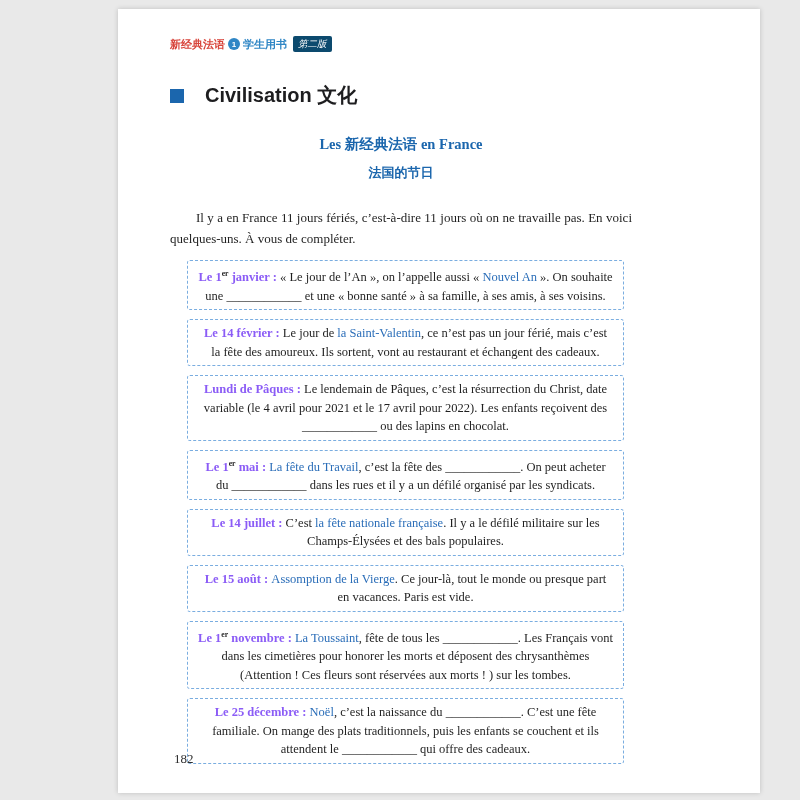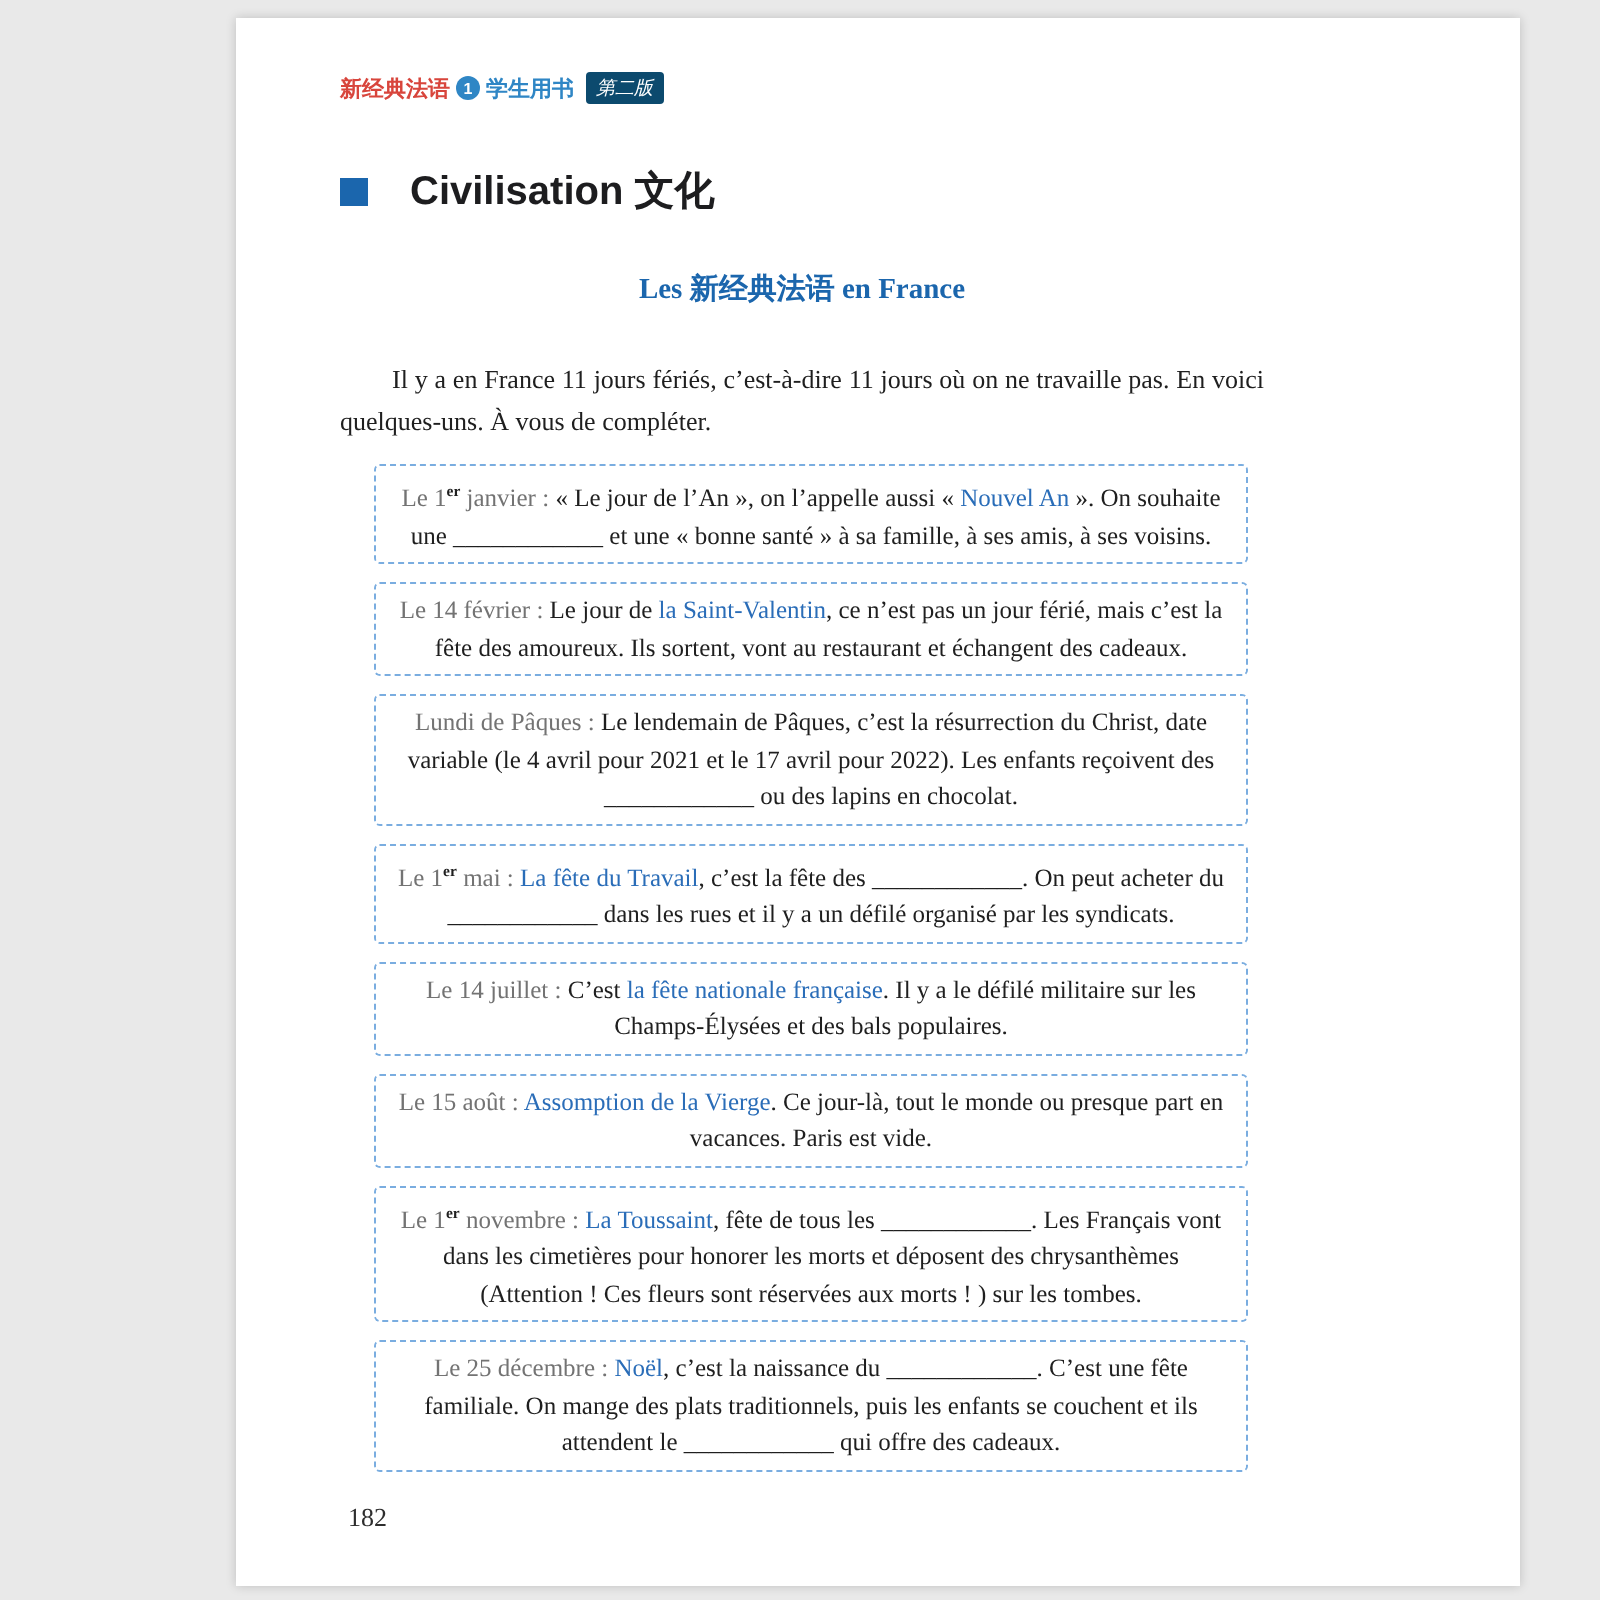--- a/index.html
+++ b/index.html
@@ -79,21 +79,21 @@
     border: 1.5px dashed #7aade0;
     border-radius: 3px;
     padding: 4px 10px;
     margin-bottom: 9px;
     background: #fff;
   }
   .fbox-text {
     font-size: 12.5px; line-height: 18.5px;
     text-align: center; color: #1f1f1f;
   }
-  .seg-label { font-weight: normal; color: #737373; }
+  .seg-label { font-weight: bold; color: #8b5cf6; }
   sup.seg-sup { font-weight: bold; font-size: 0.62em; }
   .seg-blue { color: #2a6db8; }
 
   .pagenum {
     position: absolute; left: 56px; bottom: 26px;
     font-size: 13px; color: #2e2e2e;
     font-family: Liberation Serif, serif;
   }
 </style>
 </head>
@@ -108,20 +108,21 @@
       <span class="hdr-blue">学生用书</span>
       <span class="hdr-badge">第二版</span>
     </div>
 
     <div class="section-title">
       <span class="sq"></span>
       <span>Civilisation 文化</span>
     </div>
 
     <div class="fr-title">Les 新经典法语 en France</div>
+    <div class="zh-title">法国的节日</div>
 
     <p class="intro">Il y a en France 11 jours fériés, c’est-à-dire 11 jours où on ne travaille pas. En voici quelques-uns. À vous de compléter.</p>
 
     <div class="boxes">
         <div class="fbox">
           <p class="fbox-text"><span class="seg-label">Le 1</span><sup class="seg-sup">er</sup><span class="seg-label"> janvier : </span><span class="seg-text">« Le jour de l’An », on l’appelle aussi « </span><span class="seg-blue">Nouvel An</span><span class="seg-text"> ». On souhaite une ____________ et une « bonne santé » à sa famille, à ses amis, à ses voisins.</span></p>
         </div>
         <div class="fbox">
           <p class="fbox-text"><span class="seg-label">Le 14 février : </span><span class="seg-text">Le jour de </span><span class="seg-blue">la Saint-Valentin</span><span class="seg-text">, ce n’est pas un jour férié, mais c’est la fête des amoureux. Ils sortent, vont au restaurant et échangent des cadeaux.</span></p>
         </div>

